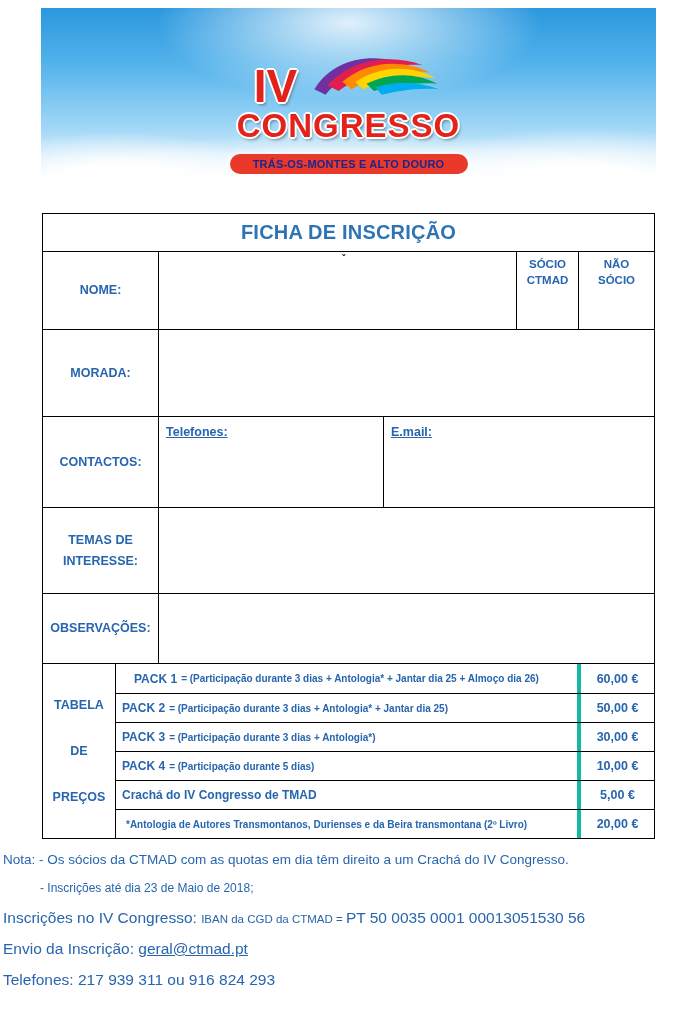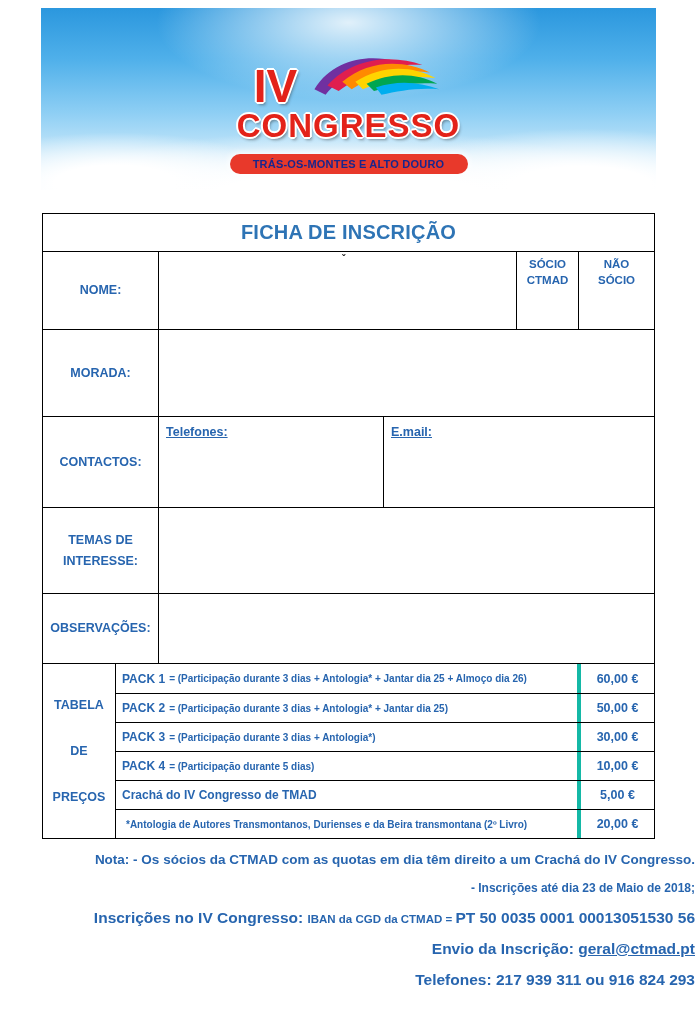--- a/index.html
+++ b/index.html
@@ -54,29 +54,29 @@
   .contact-cell span{font-size:12.5px;font-weight:bold;text-decoration:underline;}
   .contact-tel span{text-decoration:underline;}
   .temas-row{height:86px;}
   .obs-row{height:70px;}
   .price-section{display:flex;}
   .price-label{flex:0 0 73px;width:73px;border-right:1px solid #000;box-sizing:border-box;
     display:flex;flex-direction:column;align-items:center;justify-content:center;gap:32px;
     font-size:12.5px;font-weight:bold;}
   .price-rows{flex:1;display:flex;flex-direction:column;}
   .price-row{display:flex;height:29px;border-top:1px solid #000;box-sizing:border-box;}
-  .price-row:first-child{border-top:none;}
+  .price-row:first-child{border-top:none;margin-left:12px;}
   .price-name{flex:1;display:flex;align-items:center;padding-left:6px;gap:4px;min-width:0;}
   .p-title{font-size:12px;font-weight:bold;white-space:nowrap;}
   .p-detail{font-size:10px;font-weight:bold;white-space:nowrap;}
   .price-amount{flex:0 0 77px;width:77px;border-left:4px solid #14b8a6;box-sizing:border-box;
     display:flex;align-items:center;justify-content:center;font-size:12.5px;font-weight:bold;}
 
   
-  .footer{position:absolute;left:3px;top:852px;width:692px;color:var(--text-blue,#2765AF);font-weight:bold;text-align:right;}
+  .footer{position:absolute;left:3px;top:852px;width:692px;color:var(--text-blue,#2765AF);font-weight:normal;}
   .f-note{font-size:13.5px;margin:0 0 14px 0;}
   .f-note2{font-size:12px;margin:0 0 14px 37px;}
   .f-big{font-size:15.5px;margin:0 0 13px 0;}
   .f-small{font-size:11.5px;}
   .f-email{color:inherit;text-decoration:underline;cursor:pointer;}
 </style>
 </head>
 <body>
 
 <div class="page">

